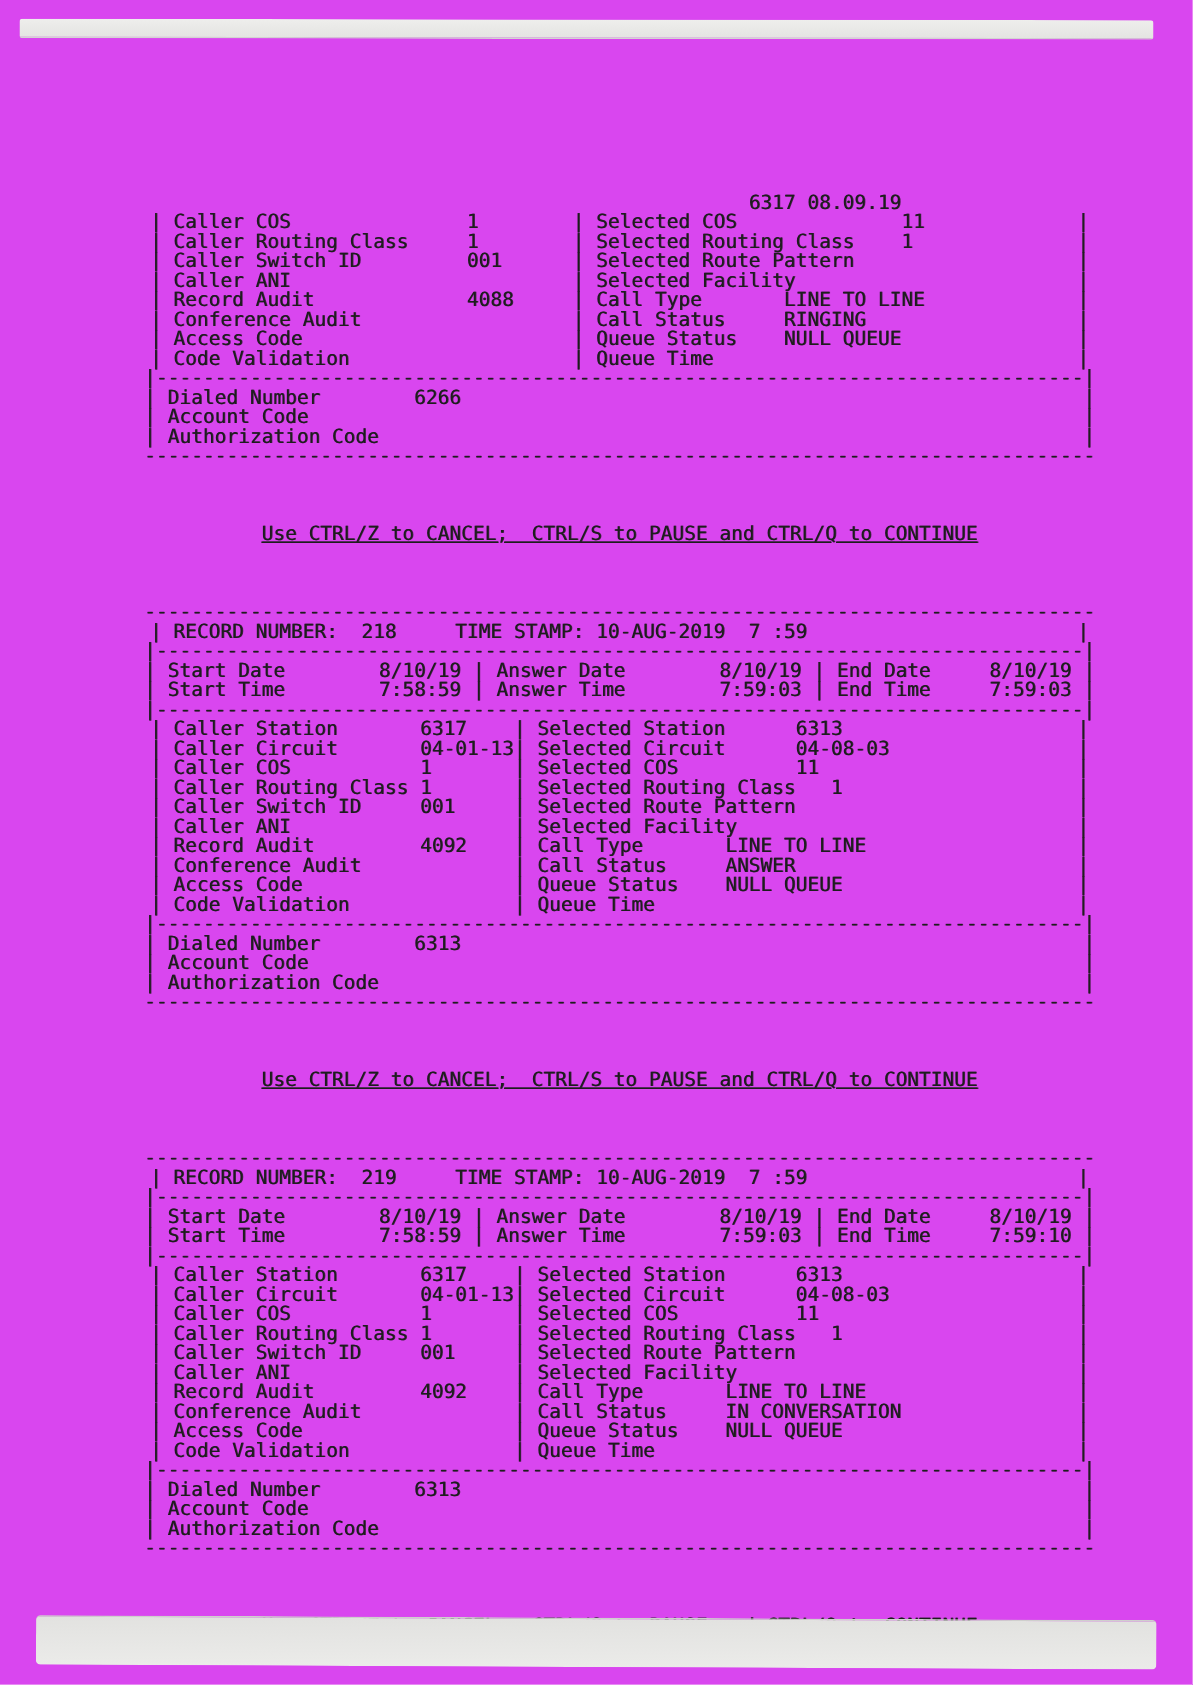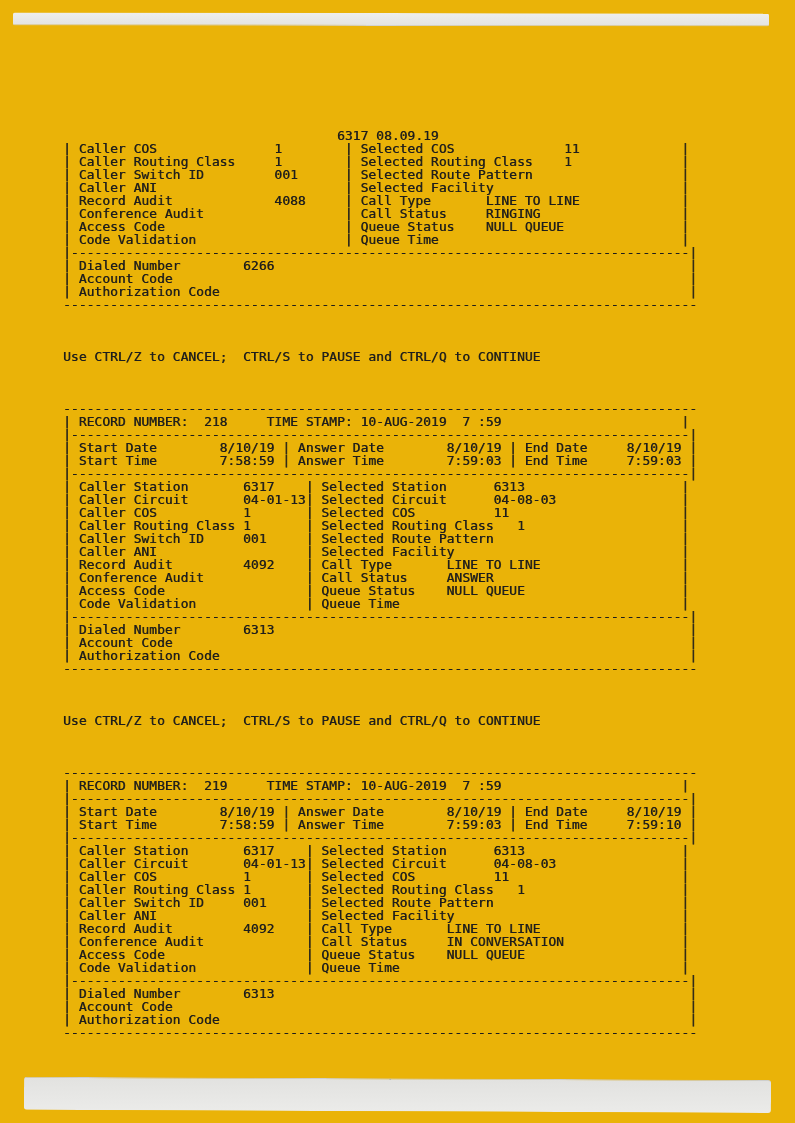--- a/index.html
+++ b/index.html
@@ -1,29 +1,29 @@
 <!DOCTYPE html>
 <html><head>
 <meta charset="utf-8">
 <style>
   html,body{margin:0;padding:0;}
   body{width:795px;height:1123px;background:#fdfdfc;position:relative;overflow:hidden;
        font-family:"DejaVu Sans Mono", monospace;}
-  .page{position:absolute;inset:0;background:#eab308;}
+  .page{position:absolute;inset:0;background:#d946ef;text-align:center;}
   .scan-band-top{position:absolute;left:13px;top:13px;width:756px;height:12px;
        background:linear-gradient(#eeeeec,#e4e4e2);border-bottom:1px solid #d3d3d1;
        border-radius:2px;transform:rotate(0.08deg);}
   .scan-band-bottom{position:absolute;left:24px;top:1080px;width:747px;height:32px;
        background:linear-gradient(#e2e2e0,#ebebe9);border-top:1px solid #cfcfcd;
        border-radius:3px;transform:rotate(0.25deg);transform-origin:right center;}
   .terminal{position:absolute;left:63px;top:103px;width:700px;color:#1d1d1d;
        font-family:"DejaVu Sans Mono", monospace;font-size:13px;line-height:13px;
        white-space:pre;text-shadow:0.5px 0 0 rgba(25,25,25,0.75);}
   .tblock{white-space:pre;}
-  .prompt{white-space:pre;margin:13px 0;}
+  .prompt{white-space:pre;margin:13px 0;text-decoration:underline;}
 </style>
 </head>
 <body>
 
 <div class="page">
   <div class="scan-band-top"></div>
 
   <div class="terminal">
     <div class="tblock">                                   6317 08.09.19
 | Caller COS               1        | Selected COS              11             |

